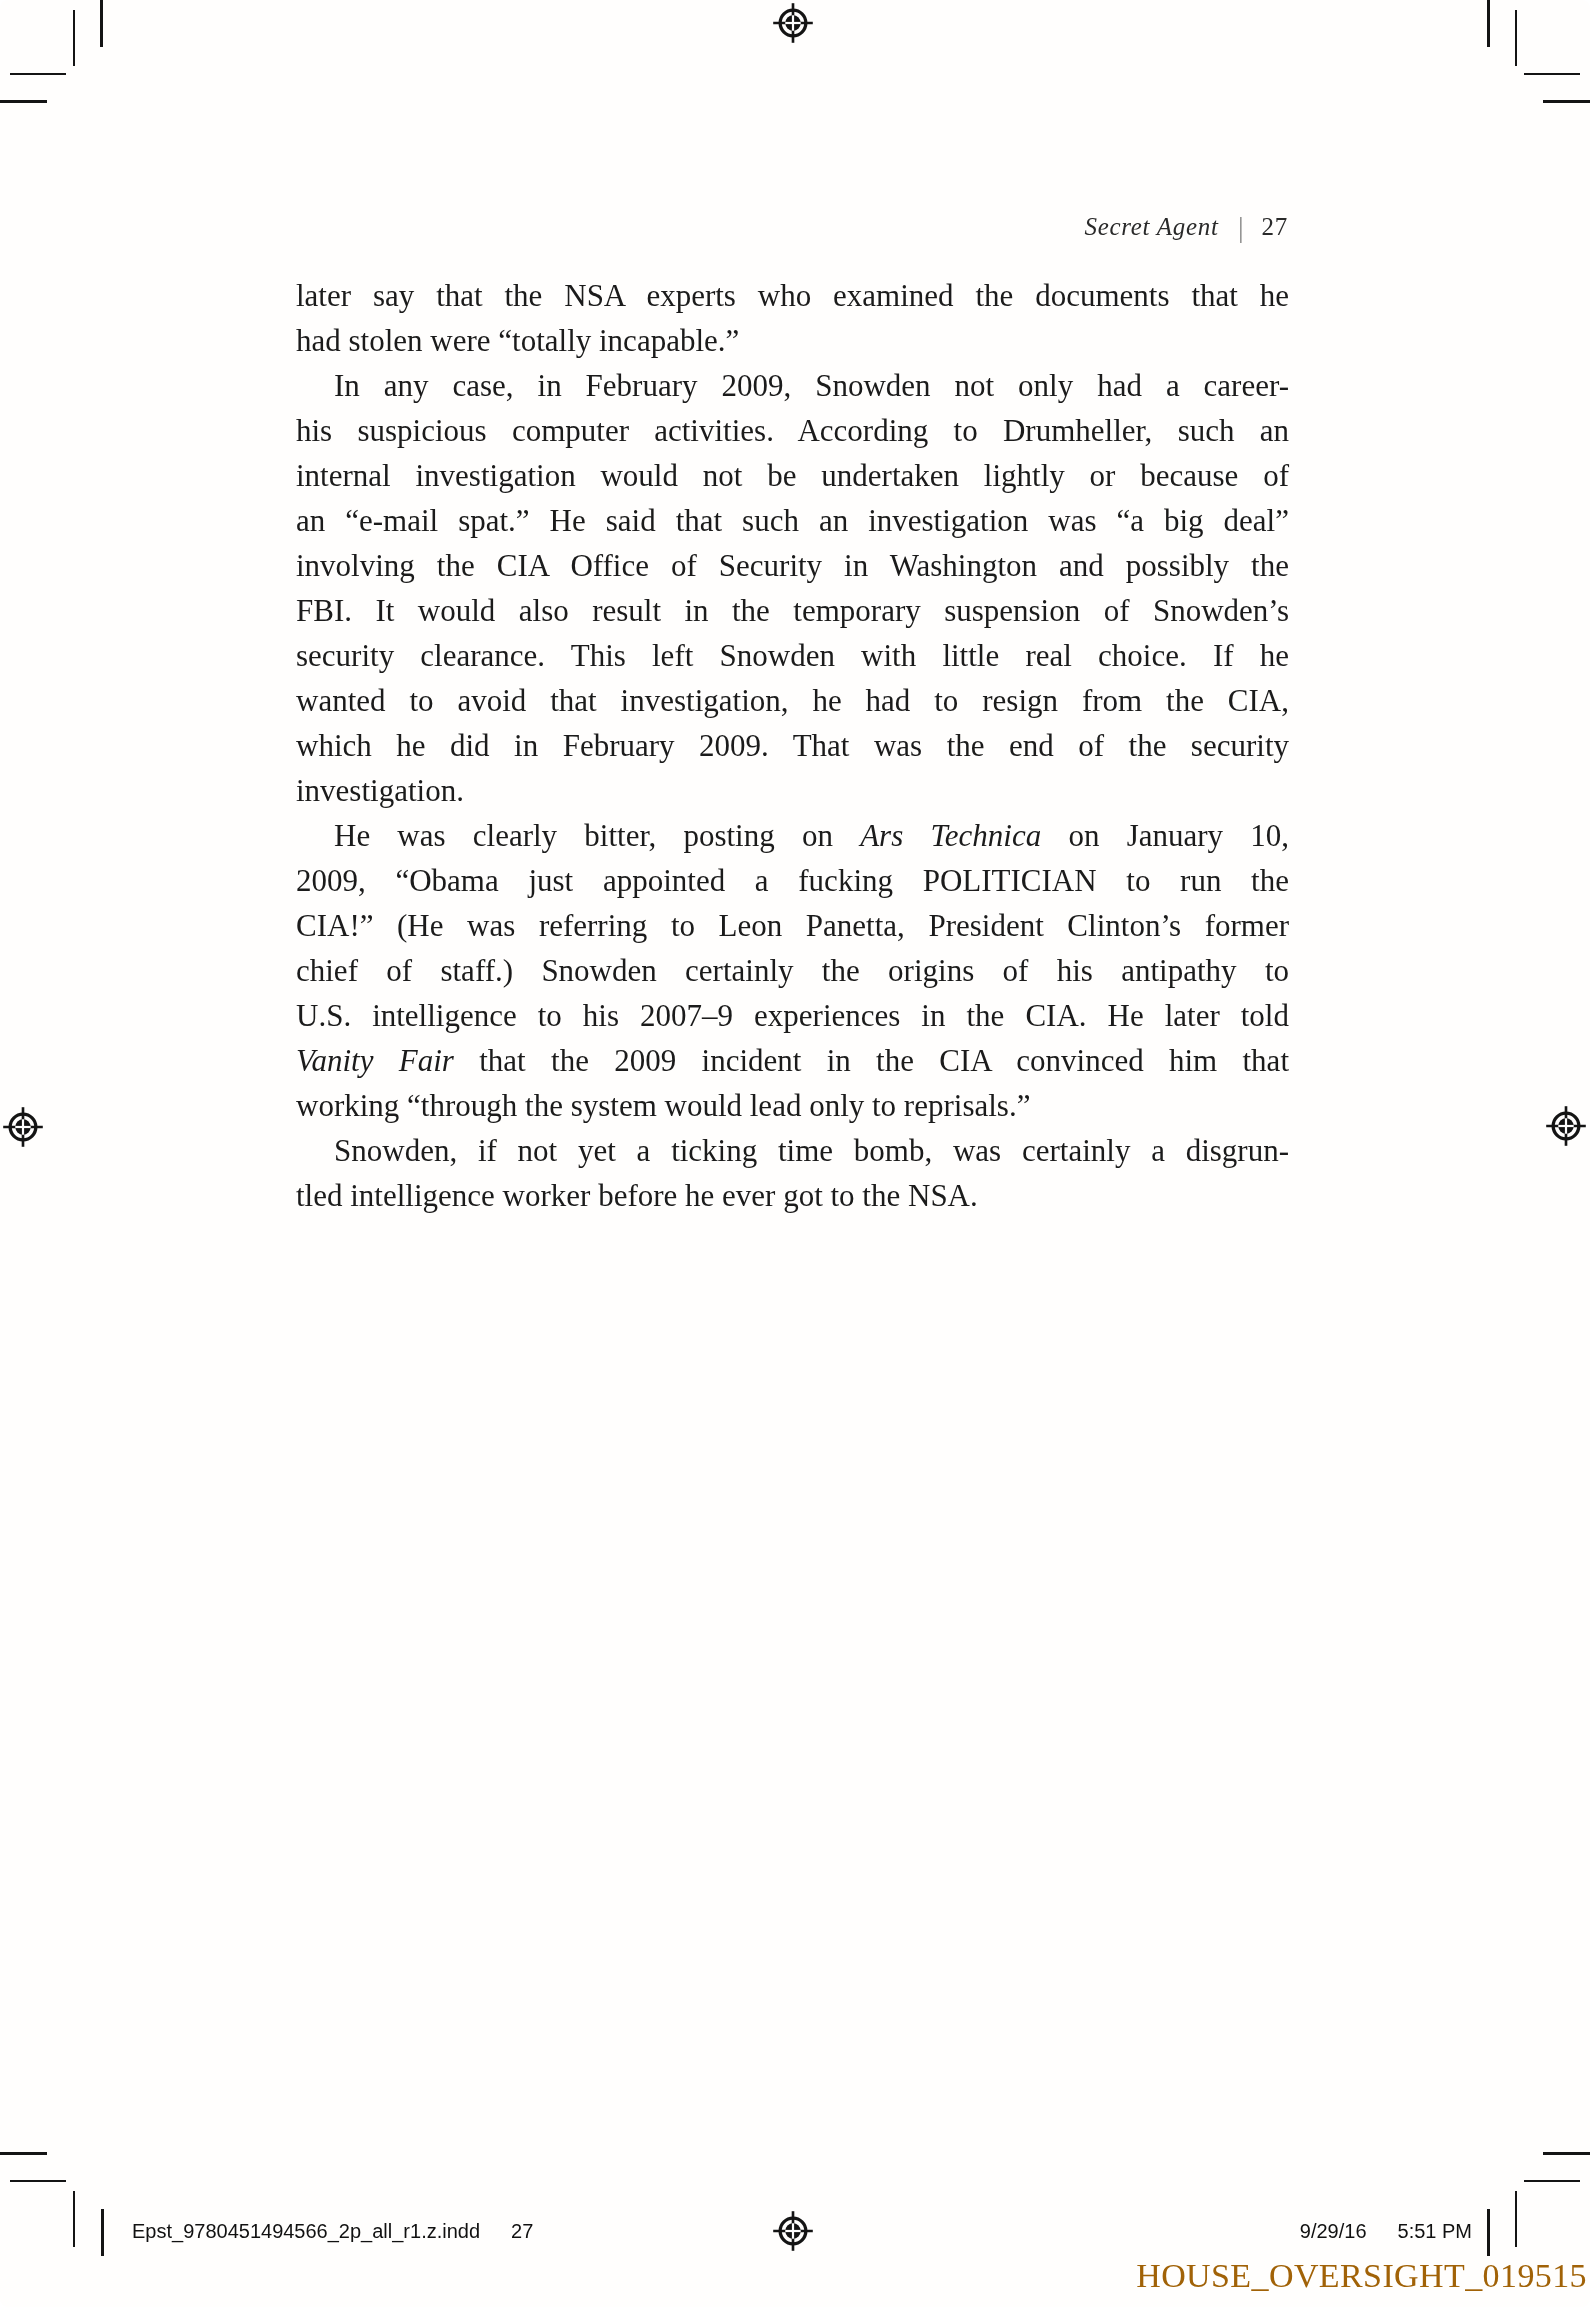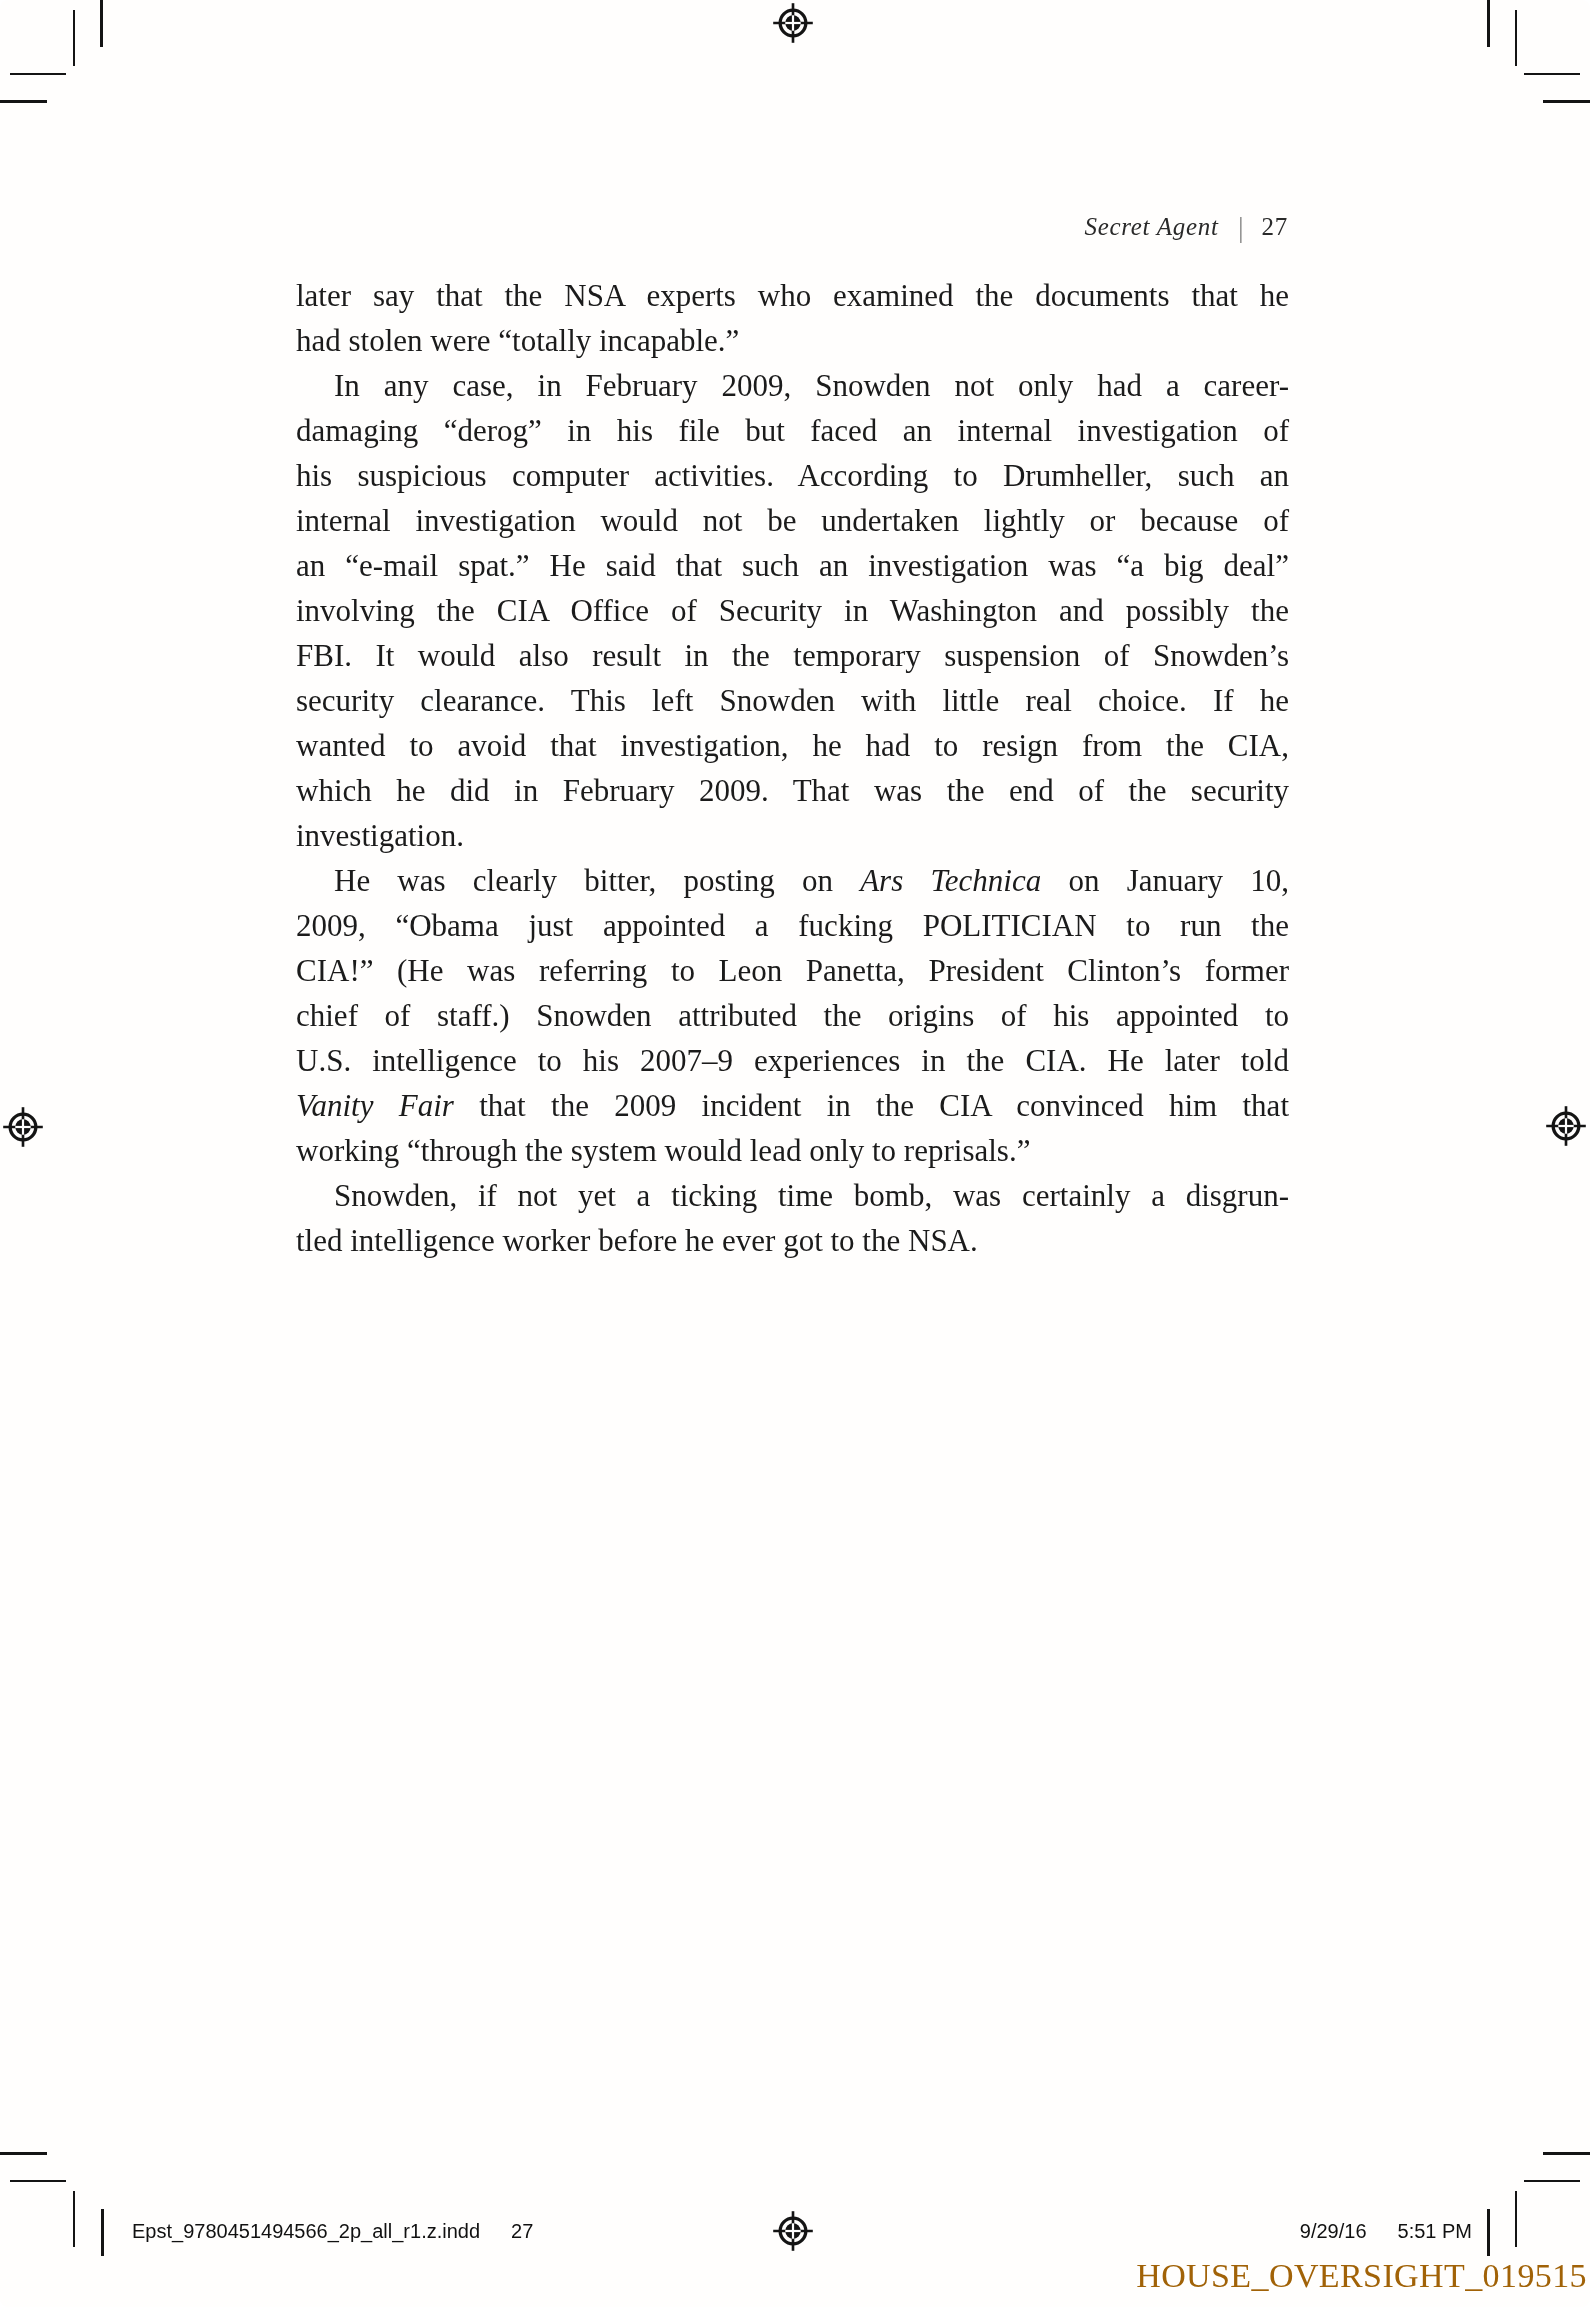--- a/index.html
+++ b/index.html
@@ -107,34 +107,33 @@
   <div class="running-head">
     <span class="head-title">Secret Agent</span>
     <span class="head-sep">|</span>
     <span class="head-page">27</span>
   </div>
 
   <div class="body-text">
       <div class="line just"><span>later say that the NSA experts who examined the documents that he</span></div>
       <div class="line"><span>had stolen were “totally incapable.”</span></div>
       <div class="line just indent"><span>In any case, in February 2009, Snowden not only had a career-</span></div>
-      <div class="line just"><span>damaging “derog” in his file but faced an internal investigation of</span></div>
       <div class="line just"><span>his suspicious computer activities. According to Drumheller, such an</span></div>
       <div class="line just"><span>internal investigation would not be undertaken lightly or because of</span></div>
       <div class="line just"><span>an “e-mail spat.” He said that such an investigation was “a big deal”</span></div>
       <div class="line just"><span>involving the CIA Office of Security in Washington and possibly the</span></div>
       <div class="line just"><span>FBI. It would also result in the temporary suspension of Snowden’s</span></div>
       <div class="line just"><span>security clearance. This left Snowden with little real choice. If he</span></div>
       <div class="line just"><span>wanted to avoid that investigation, he had to resign from the CIA,</span></div>
       <div class="line just"><span>which he did in February 2009. That was the end of the security</span></div>
       <div class="line"><span>investigation.</span></div>
       <div class="line just indent"><span>He was clearly bitter, posting on </span><span class="it">Ars Technica</span><span> on January 10,</span></div>
       <div class="line just"><span>2009, “Obama just appointed a fucking POLITICIAN to run the</span></div>
       <div class="line just"><span>CIA!” (He was referring to Leon Panetta, President Clinton’s former</span></div>
-      <div class="line just"><span>chief of staff.) Snowden attributed the origins of his appointed to</span></div>
+      <div class="line just"><span>chief of staff.) Snowden certainly the origins of his antipathy to</span></div>
       <div class="line just"><span>U.S. intelligence to his 2007–9 experiences in the CIA. He later told</span></div>
       <div class="line just"><span class="it">Vanity Fair</span><span> that the 2009 incident in the CIA convinced him that</span></div>
       <div class="line"><span>working “through the system would lead only to reprisals.”</span></div>
       <div class="line just indent"><span>Snowden, if not yet a ticking time bomb, was certainly a disgrun-</span></div>
       <div class="line"><span>tled intelligence worker before he ever got to the NSA.</span></div>
     </div>
 
   <div class="slug-left">
     <span>Epst_9780451494566_2p_all_r1.z.indd</span><span class="slug-page">27</span>
   </div>

